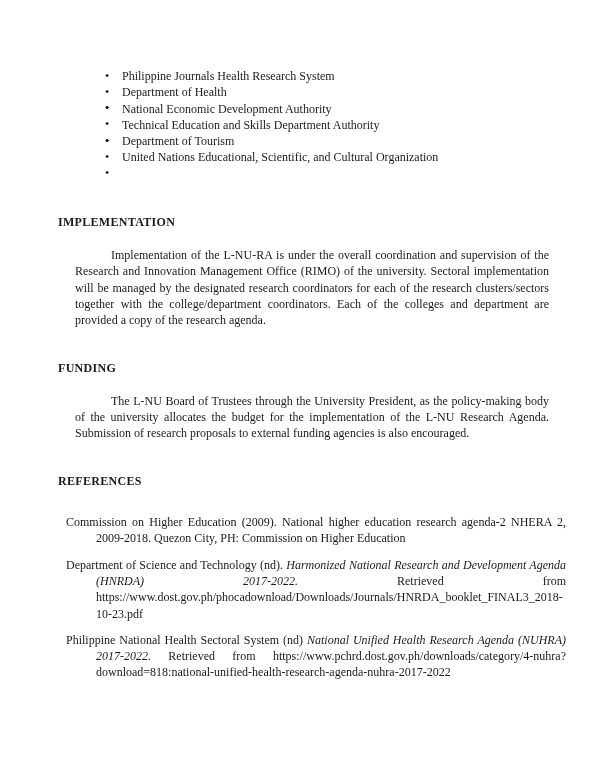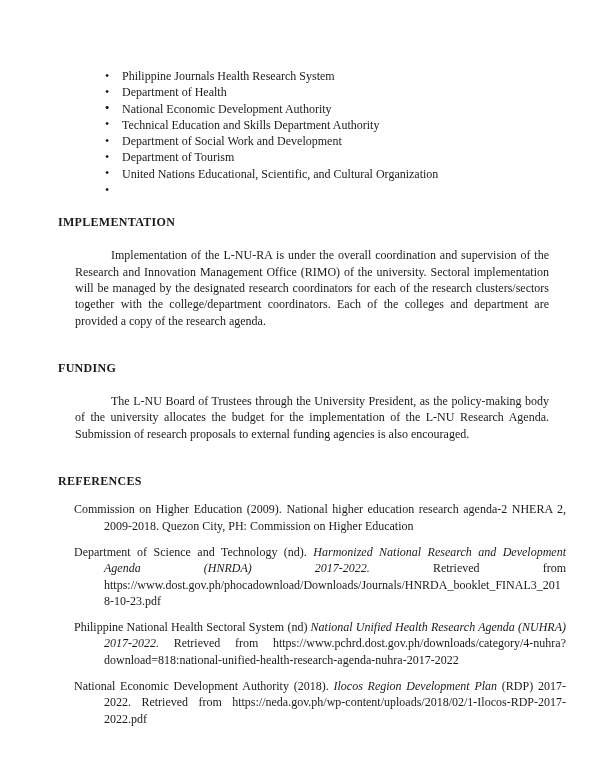--- a/index.html
+++ b/index.html
@@ -37,52 +37,52 @@
   }
 
   
   h2.sec-heading {
     font-size: 12px;
     line-height: 16.3px;
     font-weight: bold;
     letter-spacing: 0.3px;
     margin: 31px 0 6px 0;
   }
-  h2.sec-heading.first { margin-top: 32px; font-family: Liberation Serif, serif; }
-  h2.sec-heading.refs-head { margin-bottom: 12px; }
+  h2.sec-heading.first { margin-top: 48px; font-family: Liberation Serif, serif; }
+  h2.sec-heading.refs-head { margin-bottom: 25px; }
 
   
   p.body-par {
     margin: 17px;
     text-align: justify;
     text-indent: 36px;
   }
 
   
   p.ref-entry {
-    margin: 0 0 10px 16px;
+    margin: 0 0 10px 8px;
     padding-left: 30px;
     text-indent: -30px;
     text-align: justify;
     overflow-wrap: break-word;
   }
   p.ref-entry .ref-italic { font-style: italic; }
 </style>
 </head>
 <body>
 
 <div class="page" style="background: rgb(255, 255, 255); color: rgb(26, 26, 26);">
 
   <ul class="bullet-list">
     <li><span class="bullet">•</span><span>Philippine Journals Health Research System</span></li>
     <li><span class="bullet">•</span><span>Department of Health</span></li>
     <li><span class="bullet">•</span></li>
     <li><span class="bullet">•</span><span>National Economic Development Authority</span></li>
     <li><span class="bullet">•</span><span>Technical Education and Skills Department Authority</span></li>
-    <li><span class="bullet">•</span><span>Department of Social Work and Development</span></li>
+    <li><span class="bullet">•</span></li>
     <li><span class="bullet">•</span><span>Department of Tourism</span></li>
     <li><span class="bullet">•</span><span>United Nations Educational, Scientific, and Cultural Organization</span></li>
     <li><span class="bullet">•</span></li>
   </ul>
 
   <section>
     <h2 class="sec-heading first">IMPLEMENTATION</h2>
     <p class="body-par">Implementation of the L-NU-RA is under the overall coordination and supervision of the Research and Innovation Management Office (RIMO) of the university. Sectoral implementation will be managed by the designated research coordinators for each of the research clusters/sectors together with the college/department coordinators. Each of the colleges and department are provided a copy of the research agenda.</p>
   </section>
 
@@ -93,16 +93,15 @@
 
   <section>
     <h2 class="sec-heading refs-head">REFERENCES</h2>
 
     <p class="ref-entry"><span>Commission on Higher Education (2009). National higher education research agenda-2 NHERA 2, 2009-2018. Quezon City, PH: Commission on Higher Education</span><span class="ref-italic"></span><span></span></p>
 
     <p class="ref-entry"><span>Department of Science and Technology (nd). </span><span class="ref-italic">Harmonized National Research and Development Agenda (HNRDA) 2017-2022.</span><span> Retrieved from https://www.dost.gov.ph/phocadownload/Downloads/Journals/HNRDA_booklet_FINAL3_2018-10-23.pdf</span></p>
 
     <p class="ref-entry"><span>Philippine National Health Sectoral System (nd) </span><span class="ref-italic">National Unified Health Research Agenda (NUHRA) 2017-2022.</span><span> Retrieved from https://www.pchrd.dost.gov.ph/downloads/category/4-nuhra?download=818:national-unified-health-research-agenda-nuhra-2017-2022</span></p>
 
-    <p class="ref-entry"><span>National Economic Development Authority (2018). </span><span class="ref-italic">Ilocos Region Development Plan</span><span> (RDP) 2017-2022. Retrieved from https://neda.gov.ph/wp-content/uploads/2018/02/1-Ilocos-RDP-2017-2022.pdf</span></p>
   </section>
 
 </div>
 
 </body></html>

